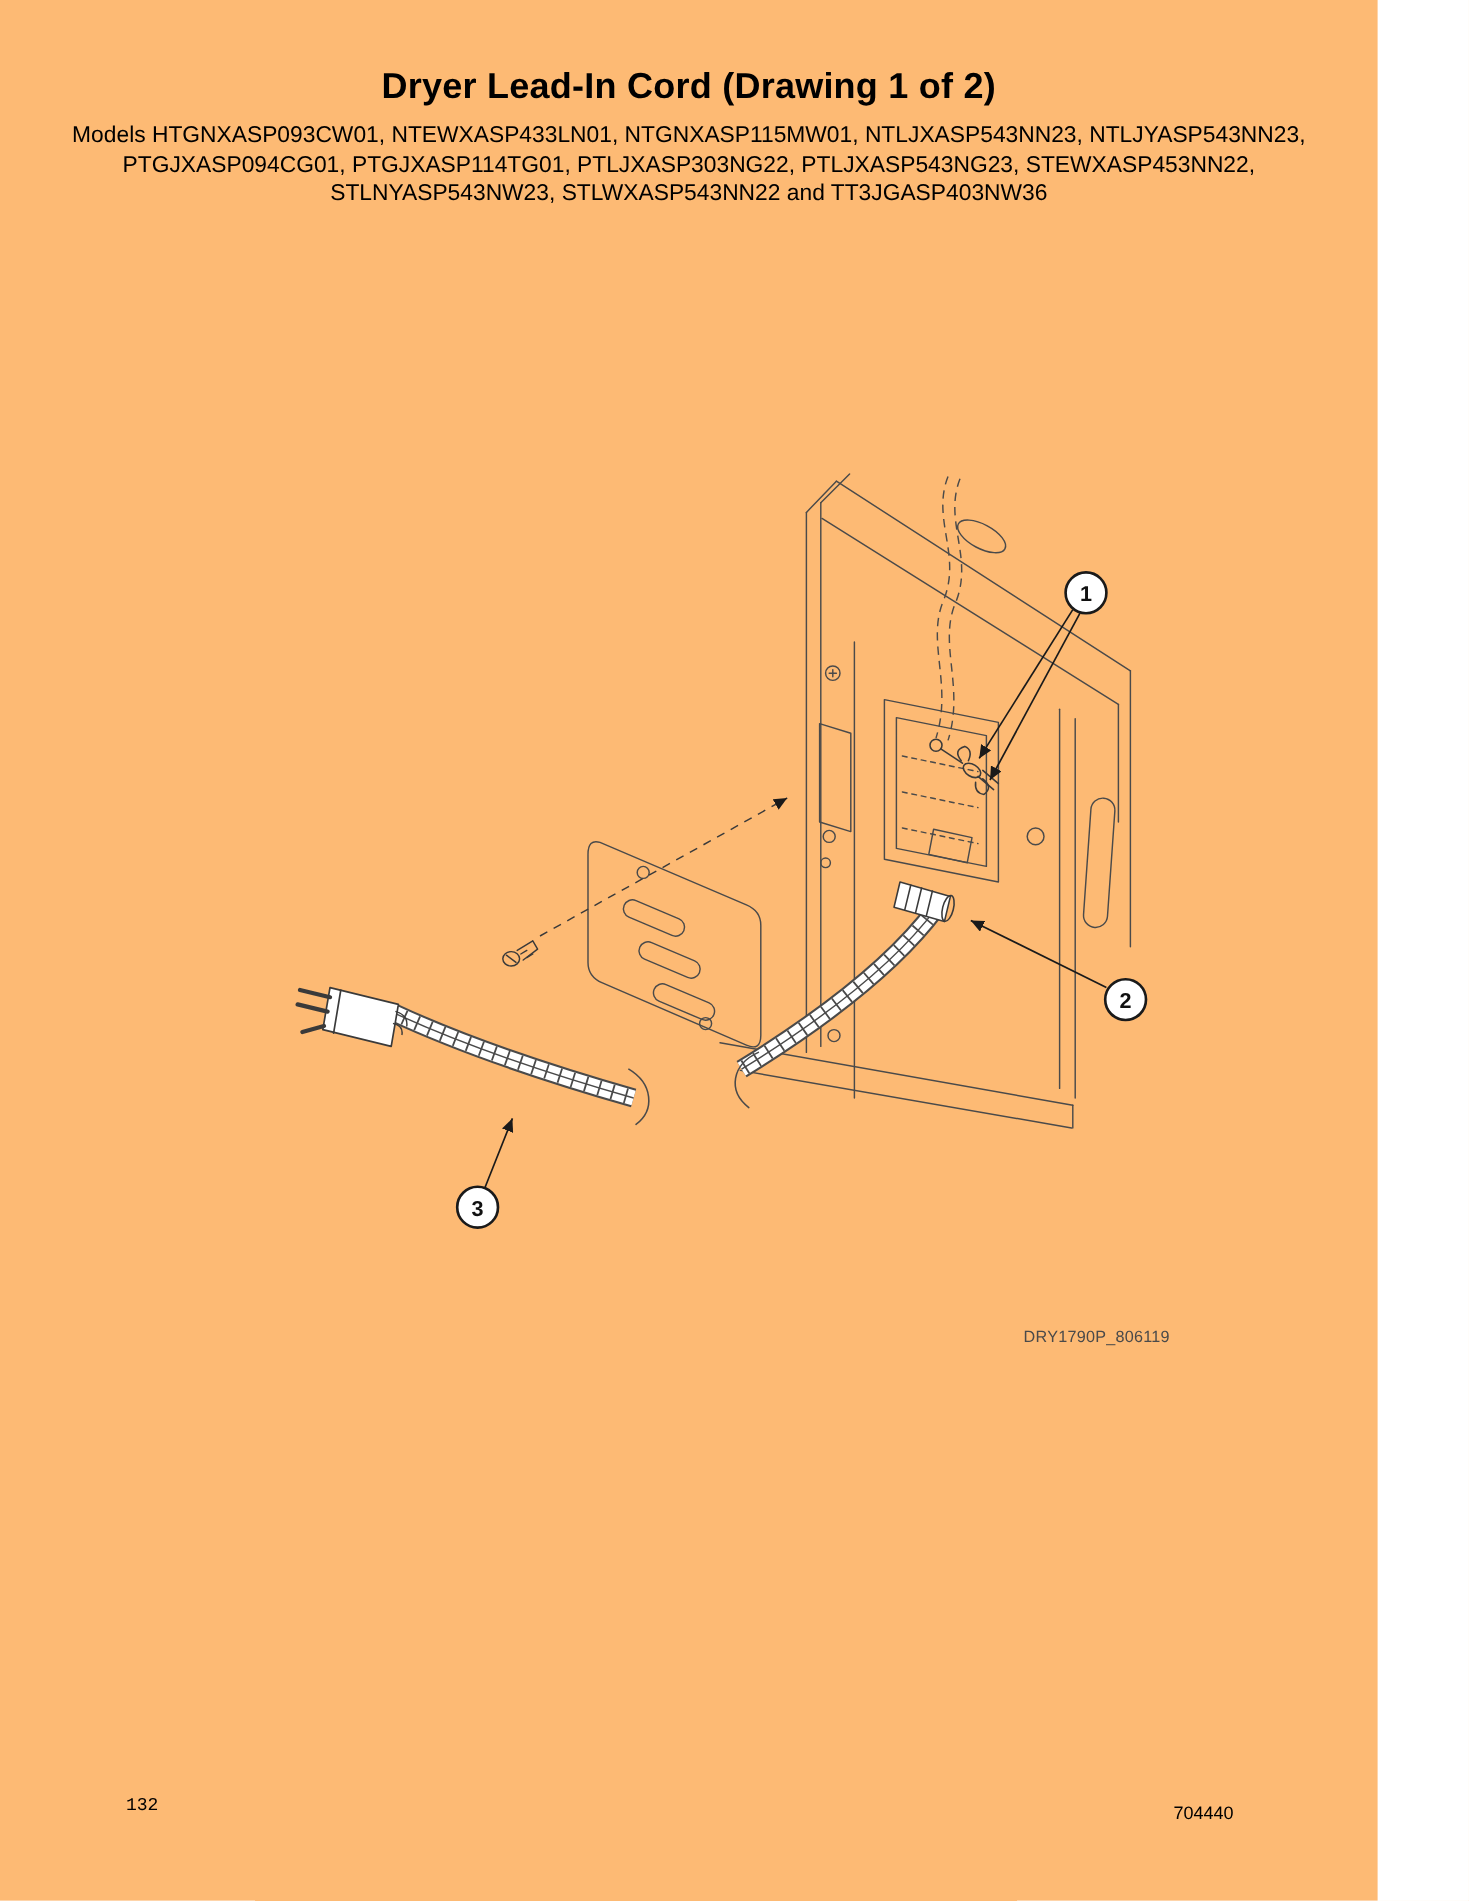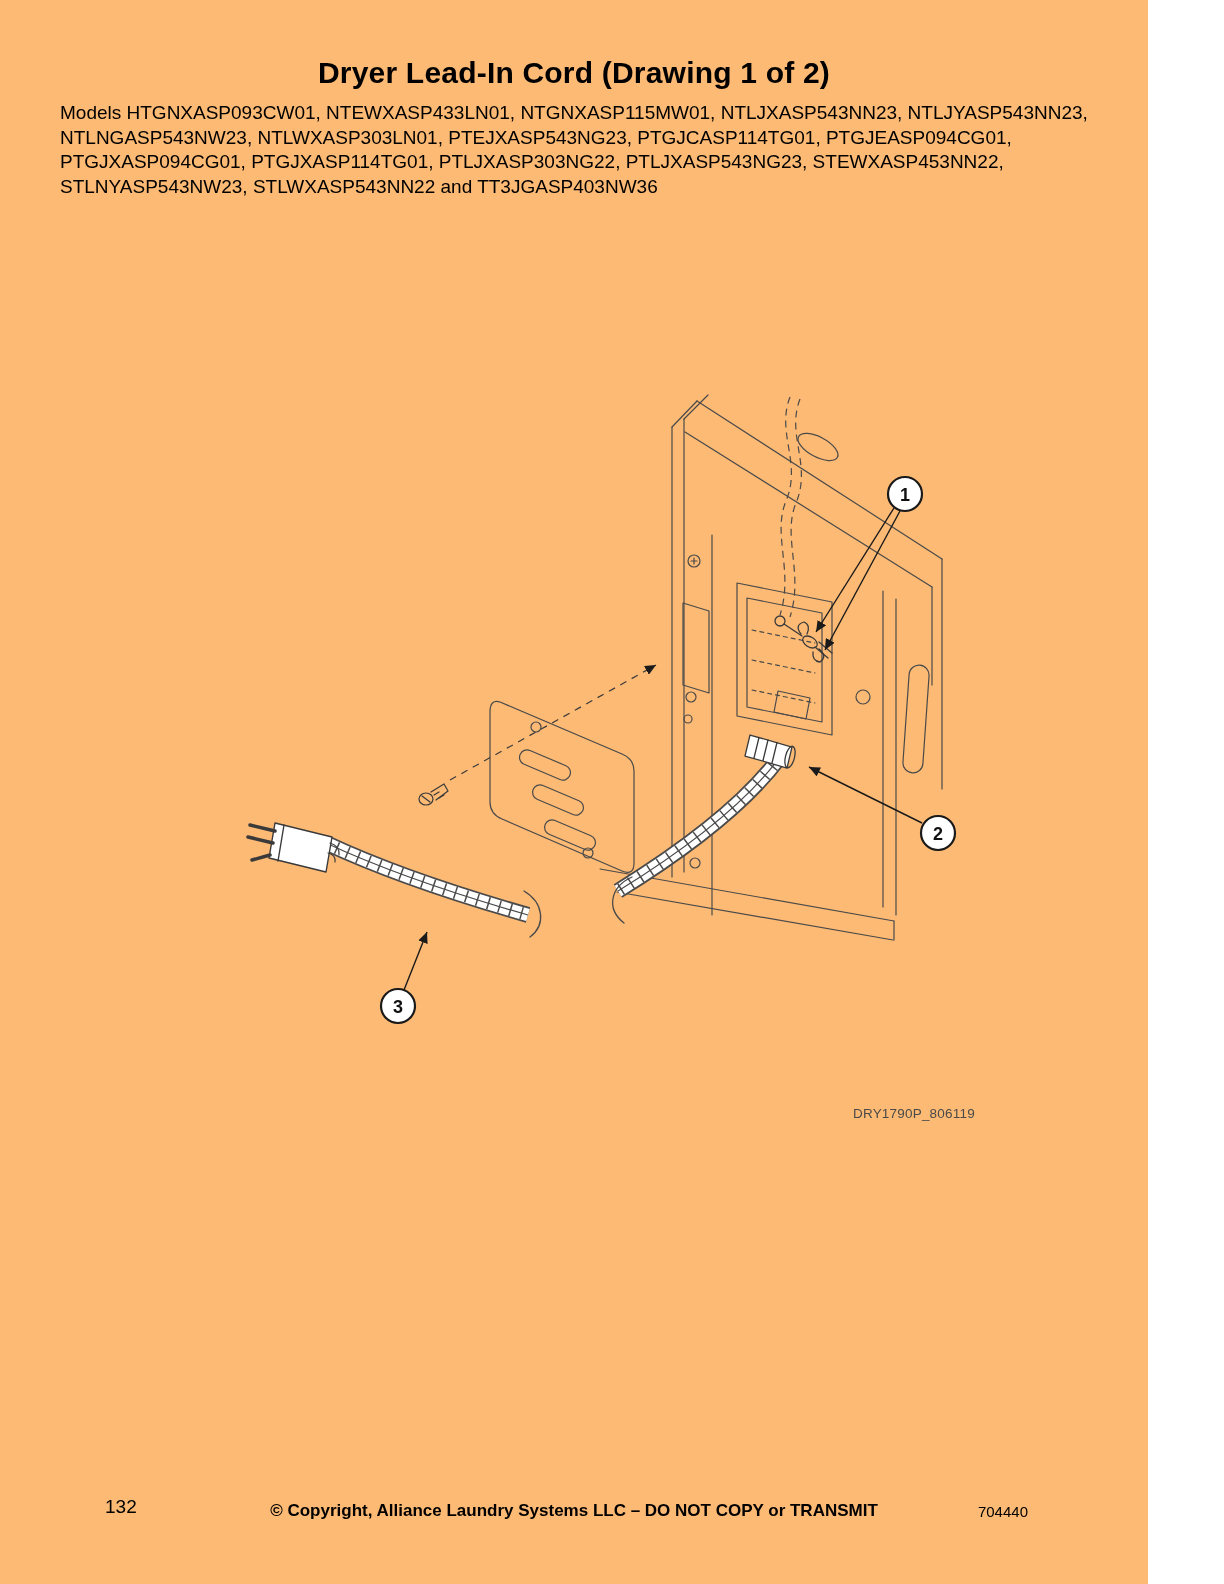--- a/index.html
+++ b/index.html
@@ -17,34 +17,34 @@
     position: absolute;
     top: 56px; left: 0; right: 0;
     text-align: center;
     font-size: 30px;
     font-weight: bold;
     letter-spacing: 0.2px;
   }
   .models {
     position: absolute;
     top: 101px; left: 60px; right: 60px;
-    text-align: left;
+    text-align: center;
     font-size: 19px;
     line-height: 24.5px;
   }
   .mline { white-space: nowrap; }
   #diagram-svg { position: absolute; left: 180px; top: 375px; }
   .drawing-id {
     position: absolute;
     left: 853px; top: 1106px;
     font-size: 13.5px;
     color: #4a4a4a;
     letter-spacing: 0.2px;
   }
-  .page-number { position: absolute; left: 105px; top: 1496px; font-size: 19px; }
+  .page-number { position: absolute; left: 105px; top: 1496px; font-size: 15px; font-family: Liberation Mono, monospace; }
   .copyright {
     position: absolute;
     left: 0; right: 0; top: 1501px;
     text-align: center;
     font-size: 17px;
     font-weight: bold;
   }
   .doc-number { position: absolute; right: 120px; top: 1503px; font-size: 15px; }
   .callout-num {
     font-family: "Liberation Sans", sans-serif;
@@ -56,21 +56,20 @@
 </style>
 </head>
 <body>
 
 <div class="page">
 
   <h1 class="title">Dryer Lead-In Cord (Drawing 1 of 2)</h1>
 
   <div class="models">
     <div class="mline">Models HTGNXASP093CW01, NTEWXASP433LN01, NTGNXASP115MW01, NTLJXASP543NN23, NTLJYASP543NN23,</div>
-    <div class="mline">NTLNGASP543NW23, NTLWXASP303LN01, PTEJXASP543NG23, PTGJCASP114TG01, PTGJEASP094CG01,</div>
     <div class="mline">PTGJXASP094CG01, PTGJXASP114TG01, PTLJXASP303NG22, PTLJXASP543NG23, STEWXASP453NN22,</div>
     <div class="mline">STLNYASP543NW23, STLWXASP543NN22 and TT3JGASP403NW36</div>
   </div>
 
   <svg id="diagram-svg" width="800" height="780" viewBox="0 0 800 780">
     <defs>
       <marker id="arr" markerWidth="12" markerHeight="10" refX="11" refY="5" orient="auto" markerUnits="userSpaceOnUse">
         <path d="M0,0 L11,5 L0,10 Z" fill="#1a1a1a"></path>
       </marker>
     </defs>
@@ -186,16 +185,15 @@
     </g>
     <g>
       <circle cx="218" cy="631" r="17" fill="#ffffff" stroke="#1a1a1a" stroke-width="2.2"></circle>
       <text class="callout-num" x="218" y="638">3</text>
     </g>
   </svg>
 
   <div class="drawing-id">DRY1790P_806119</div>
 
   <span class="page-number">132</span>
-  <div class="copyright">© Copyright, Alliance Laundry Systems LLC – DO NOT COPY or TRANSMIT</div>
   <span class="doc-number">704440</span>
 
 </div>
 
 </body></html>

